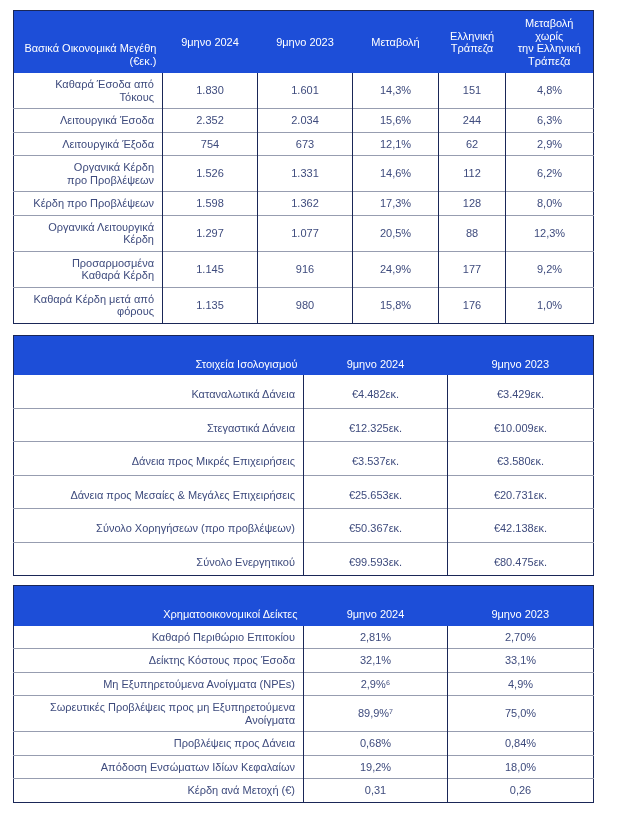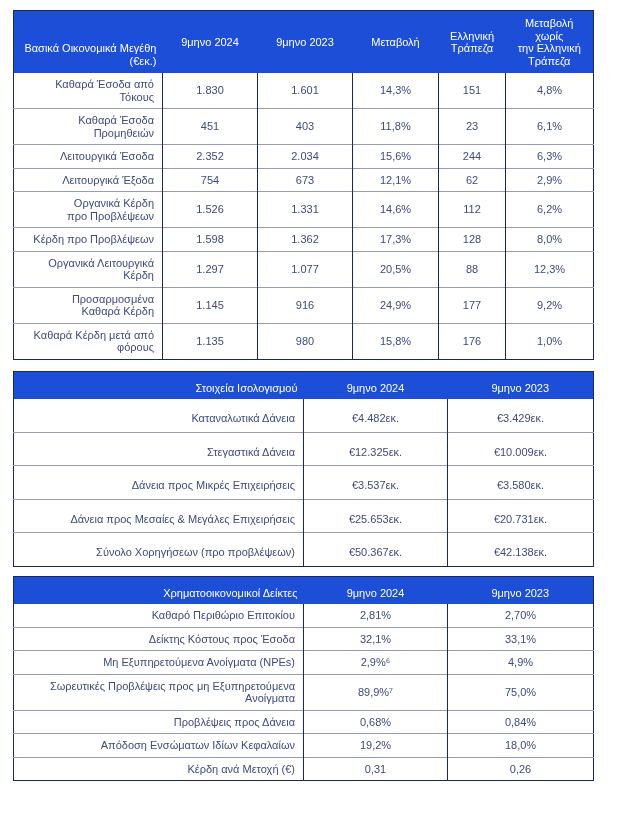--- a/index.html
+++ b/index.html
@@ -54,21 +54,21 @@
     border-left: none;
     text-align: right;
     padding-left: 9px;
   }
   tbody tr:first-child td { border-top: none; }
 
   
   .t1 td { padding-top: 5px; padding-bottom: 5px; }
   .t2 td { padding-top: 13px; padding-bottom: 7px; }
   .t3 td { padding-bottom: 5px; }
-  .t2 th, .t3 th { padding-top: 10px; padding-bottom: 5px; margin-top: 11px; }
+  .t2 th, .t3 th { padding-top: 22px; padding-bottom: 5px; margin-top: 11px; }
 
   .gap-1 { height: 11px; }
   .gap-2 { height: 9px; }
 </style>
 </head>
 <body>
 
 <div class="page">
 
   <table class="t1">
@@ -97,28 +97,20 @@
     <tbody>
         <tr>
           <td>Καθαρά Έσοδα από Τόκους</td>
           <td>1.830</td>
           <td>1.601</td>
           <td>14,3%</td>
           <td>151</td>
           <td>4,8%</td>
         </tr>
         <tr>
-          <td>Καθαρά Έσοδα Προμηθειών</td>
-          <td>451</td>
-          <td>403</td>
-          <td>11,8%</td>
-          <td>23</td>
-          <td>6,1%</td>
-        </tr>
-        <tr>
           <td>Λειτουργικά Έσοδα</td>
           <td>2.352</td>
           <td>2.034</td>
           <td>15,6%</td>
           <td>244</td>
           <td>6,3%</td>
         </tr>
         <tr>
           <td>Λειτουργικά Έξοδα</td>
           <td>754</td>
@@ -207,20 +199,25 @@
         <tr>
           <td>Δάνεια προς Μεσαίες &amp; Μεγάλες Επιχειρήσεις</td>
           <td>€25.653εκ.</td>
           <td>€20.731εκ.</td>
         </tr>
         <tr>
           <td>Σύνολο Χορηγήσεων (προ προβλέψεων)</td>
           <td>€50.367εκ.</td>
           <td>€42.138εκ.</td>
         </tr>
+        <tr>
+          <td>Σύνολο Ενεργητικού</td>
+          <td>€99.593εκ.</td>
+          <td>€80.475εκ.</td>
+        </tr>
       </tbody>
   </table>
 
   <div class="gap-2"></div>
 
   <table class="t3">
     <colgroup>
       <col style="width:290px">
         <col style="width:144px">
         <col style="width:146px">

